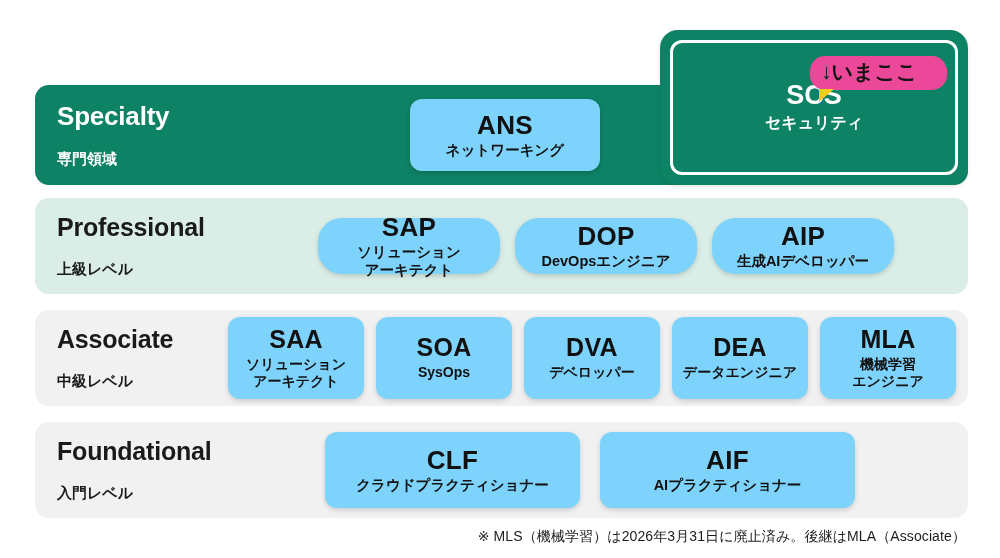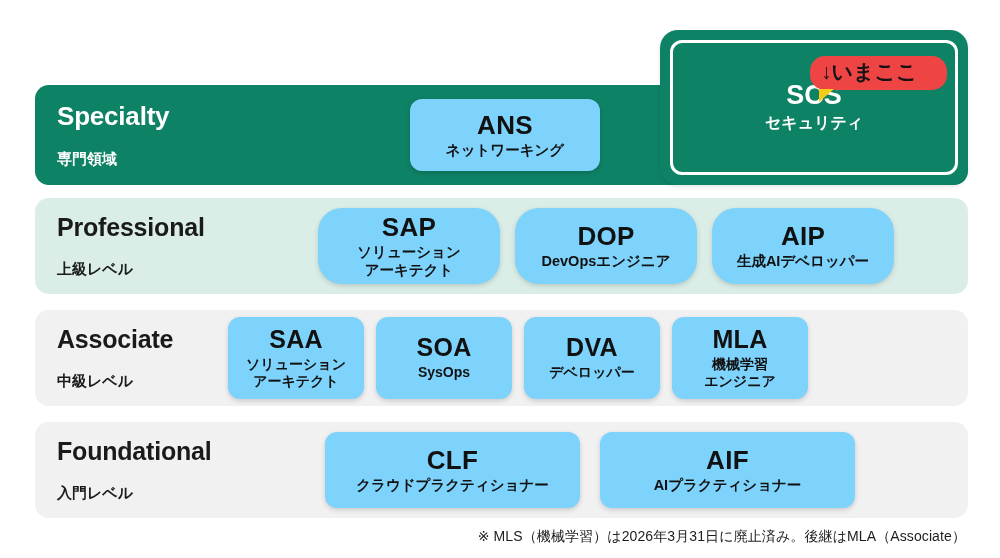--- a/index.html
+++ b/index.html
@@ -151,21 +151,21 @@
     color: #ffffff;
     margin-top: 3px;
     text-align: center;
   }
 
   
   #badge-now {
     position: absolute;
     left: 150px;
     top: 26px;
-    background: #ef4444;
+    background: #ec4899;
     border-radius: 15px;
     padding: 4px 30px 5px 11px;
     font-size: 21px;
     font-weight: 700;
     color: #141414;
     line-height: 1.18;
     white-space: nowrap;
     z-index: 6;
   }
   #badge-now::after {
@@ -182,21 +182,21 @@
 
   
   #band-professional {
     top: 198px;
     height: 96px;
     background: #daeee7;
   }
   #band-professional .cards { padding-left: 93px; gap: 15px; }
   #band-professional .card {
     width: 182px;
-    height: 76px;
+    height: 56px;
     border-radius: 24px;
   }
 
   
   #band-associate {
     top: 310px;
     height: 96px;
     background: #f1f1f1;
   }
   #band-associate .cards { padding-left: 3px; gap: 12px; }
@@ -294,20 +294,24 @@
       </div>
       <div class="card">
         <div class="code">SOA</div>
         <div class="name">SysOps</div>
       </div>
       <div class="card">
         <div class="code">DVA</div>
         <div class="name">デベロッパー</div>
       </div>
       <div class="card">
+        <div class="code">DEA</div>
+        <div class="name">データエンジニア</div>
+      </div>
+      <div class="card">
         <div class="code">MLA</div>
         <div class="name">機械学習
 エンジニア</div>
       </div>
     </div>
   </div>
 
   <div class="band" id="band-foundational">
     <div class="band-label">
       <div class="en">Foundational</div>

